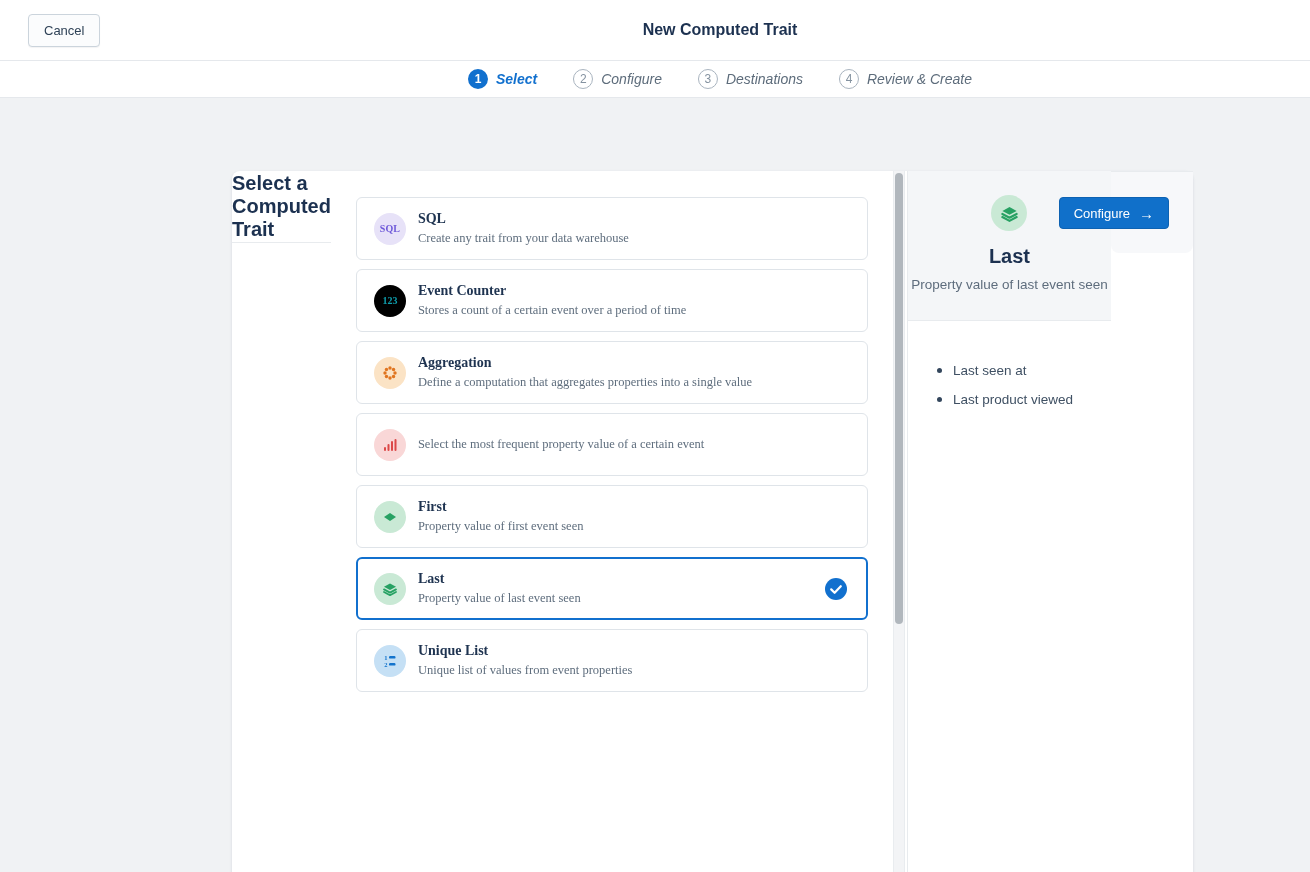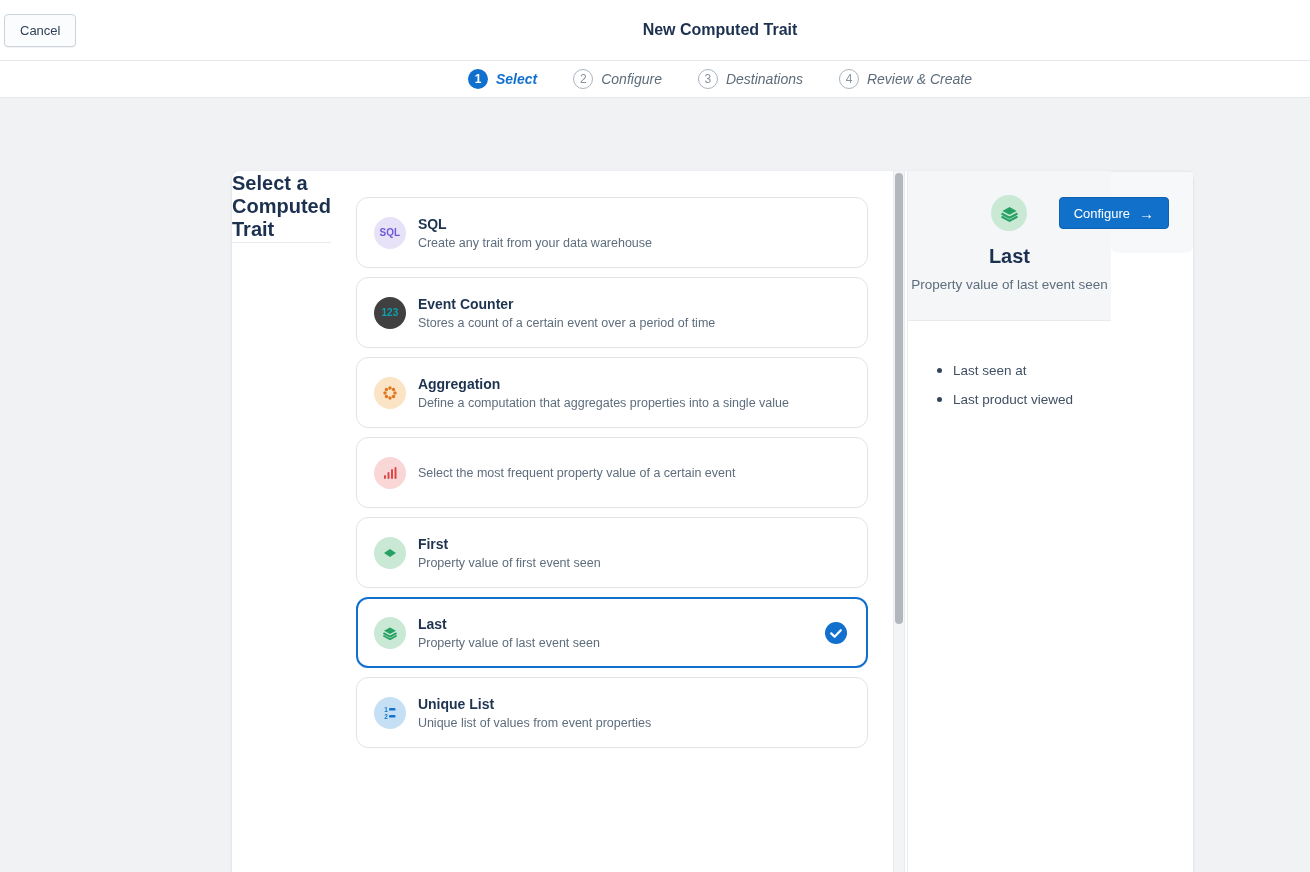--- a/index.html
+++ b/index.html
@@ -9,21 +9,21 @@
     background:#F0F2F4;
     color:#20375A;
   }
 
   
   .app-header {
     position:relative; height:61px; background:#FFFFFF;
     border-bottom:1px solid #E5E8EC;
   }
   .cancel-btn {
-    position:absolute; left:4px; top:14px;
+    position:absolute; left:28px; top:14px;
     padding:8px 15px; font-size:13px; color:#2F4257;
     background:#FBFCFD; border:1px solid #CBD4DC; border-radius:4px;
     font-family:inherit; cursor:pointer;
     box-shadow:0 1px 1px rgba(22,29,37,0.05);
   }
   .app-title {
     position:absolute; left:720px; top:50%;
     transform:translate(-50%,-50%);
     font-size:16px; font-weight:700; color:#1C3150; white-space:nowrap;
   }
@@ -64,24 +64,25 @@
   .card-title { font-size:20px; font-weight:600; color:#1C3150; }
 
   .card-body { flex:1 1 auto; min-height:0; display:flex; }
 
   
   .trait-list-col {
     width:562px; flex:0 0 562px;
     padding:26px 25px 0 25px; overflow:hidden;
   }
   .trait-item {
-    position:relative; height:71px; margin-bottom:9px;
-    border:1px solid #DFE4E9; border-radius:12px; background:#FFFFFF;
+    position:relative; height:63px; margin-bottom:9px;
+    border:1px solid #DFE4E9; border-radius:6px; background:#FFFFFF;
     display:flex; align-items:center; padding-left:17px; gap:12px;
     cursor:pointer;
+    font-family:Liberation Serif, serif;
   }
   .trait-item.selected { border:2px solid #1170CE; padding-left:16px; }
   .trait-icon {
     width:32px; height:32px; border-radius:50%; flex:0 0 32px;
     display:flex; align-items:center; justify-content:center;
   }
   .trait-icon .badge-text { font-size:10px; font-weight:700; }
   .trait-text { display:flex; flex-direction:column; gap:4px; }
   .trait-title { font-size:14px; font-weight:700; color:#1E3350; }
   .trait-desc { font-size:12.5px; color:#5E6D7D; }
@@ -185,21 +186,21 @@
           <div class="trait-icon" style="background: rgb(231, 226, 248);">
             <span class="badge-text" style="color: rgb(110, 89, 217);">SQL</span>
           </div>
           <div class="trait-text">
             <div class="trait-title">SQL</div>
             <div class="trait-desc">Create any trait from your data warehouse</div>
           </div>
         </div>
 
         <div class="trait-item">
-          <div class="trait-icon" style="background: #404040;">
+          <div class="trait-icon" style="background: #000000;">
             <span class="badge-text" style="color: rgb(14, 159, 174);">123</span>
           </div>
           <div class="trait-text">
             <div class="trait-title">Event Counter</div>
             <div class="trait-desc">Stores a count of a certain event over a period of time</div>
           </div>
         </div>
 
         <div class="trait-item">
           <div class="trait-icon" style="background: rgb(251, 227, 197);">

